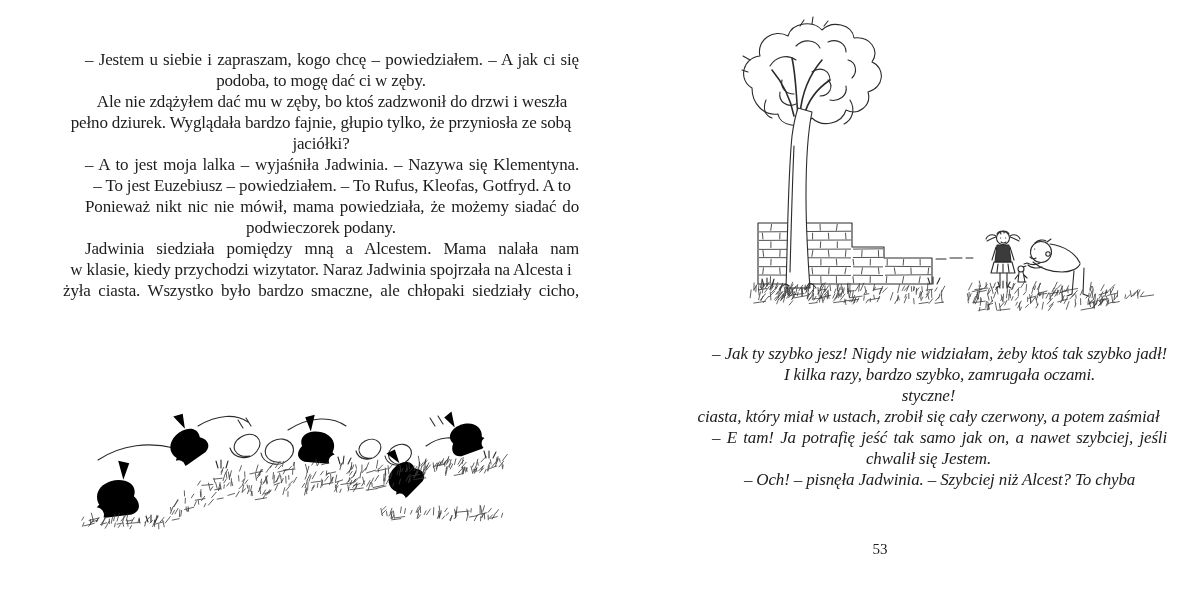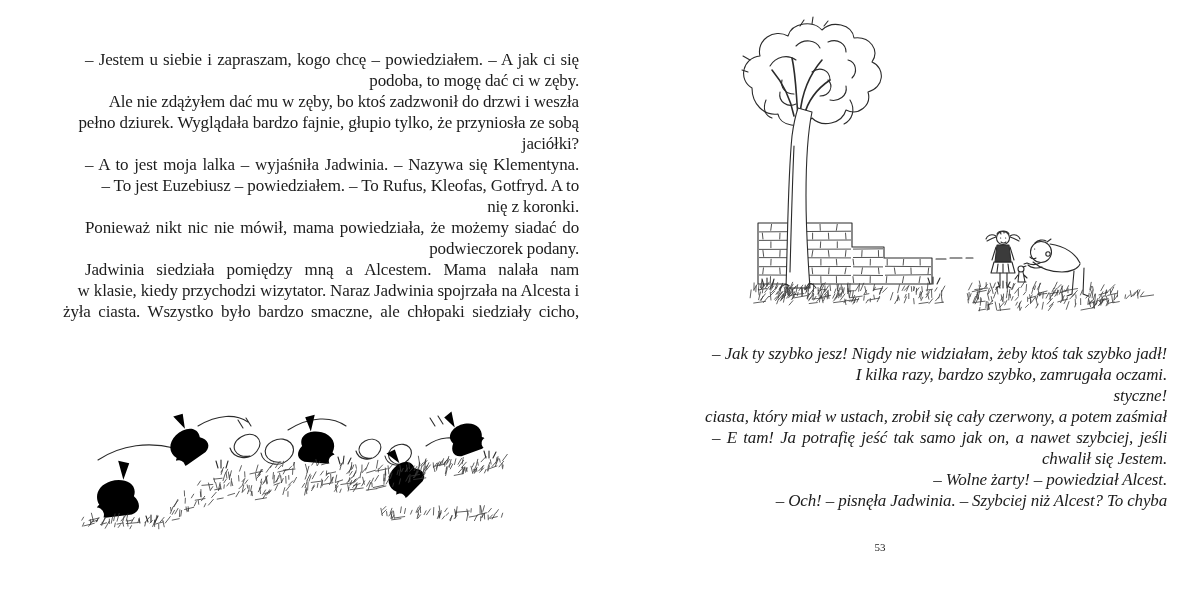--- a/index.html
+++ b/index.html
@@ -4,64 +4,62 @@
 <style>
   html,body{margin:0;padding:0;}
   body{
     width:1200px;height:600px;position:relative;overflow:hidden;
     background:#ffffff;color:#1c1c1c;
     font-family:"Liberation Serif", serif;
   }
   .textcol{position:absolute;font-size:17px;line-height:21px;letter-spacing:-0.15px;}
   #left-text{left:63px;top:49px;width:516px;}
   #right-text{left:690px;top:343px;width:477px;font-style:italic;}
-  .line{height:21px;overflow:hidden;text-align:right;}
+  .line{height:21px;overflow:hidden;text-align:center;}
   .line.j{text-align:justify;text-align-last:justify;}
   .line.ind{text-indent:22px;}
   .illo{position:absolute;}
   #illoL{left:78px;top:406px;}
   #illoR{left:700px;top:16px;}
   #page-num{position:absolute;left:858px;top:541px;width:44px;text-align:center;
-    font-size:11px;color:#222;}
+    font-size:15px;color:#222;}
   
   svg .ink path, svg .ink circle, svg .ink line{
     stroke:#2b2b2b;fill:none;stroke-width:1.1;stroke-linecap:round;stroke-linejoin:round;}
   svg .thin path, svg .thin line{stroke:#3a3a3a;stroke-width:0.8;}
   svg .brick line{stroke:#333;stroke-width:0.85;}
   svg .fillw{fill:#ffffff !important;}
   svg .filld{fill:#3b3b3b !important;stroke:#2b2b2b;}
   svg .wide{stroke-width:1.6 !important;}
 </style>
 </head>
 <body>
 
 <div id="left-text" class="textcol">
   <div class="line j ind">– Jestem u siebie i zapraszam, kogo chcę – powiedziałem. – A jak ci się nie</div>
   <div class="line">podoba, to mogę dać ci w zęby.</div>
   <div class="line ind">Ale nie zdążyłem dać mu w zęby, bo ktoś zadzwonił do drzwi i weszła Jadwinia.</div>
   <div class="line">pełno dziurek. Wyglądała bardzo fajnie, głupio tylko, że przyniosła ze sobą lalkę.</div>
   <div class="line">jaciółki?</div>
   <div class="line j ind">– A to jest moja lalka – wyjaśniła Jadwinia. – Nazywa się Klementyna. Ma suk-</div>
   <div class="line ind">– To jest Euzebiusz – powiedziałem. – To Rufus, Kleofas, Gotfryd. A to Alcest.</div>
-  <div class="line">nię z koronki.</div>
   <div class="line j ind">Ponieważ nikt nic nie mówił, mama powiedziała, że możemy siadać do stołu, bo</div>
   <div class="line">podwieczorek podany.</div>
   <div class="line j ind">Jadwinia siedziała pomiędzy mną a Alcestem. Mama nalała nam czekolady i nało-</div>
   <div class="line">w klasie, kiedy przychodzi wizytator. Naraz Jadwinia spojrzała na Alcesta i zawołała:</div>
   <div class="line j">żyła ciasta. Wszystko było bardzo smaczne, ale chłopaki siedziały cicho, zupełnie jak</div>
 </div>
 
 <div id="right-text" class="textcol">
   <div class="line j ind">– Jak ty szybko jesz! Nigdy nie widziałam, żeby ktoś tak szybko jadł! To fanta-</div>
   <div class="line ind">I kilka razy, bardzo szybko, zamrugała oczami.</div>
   <div class="line">styczne!</div>
   <div class="line">ciasta, który miał w ustach, zrobił się cały czerwony, a potem zaśmiał się głupio.</div>
   <div class="line j ind">– E tam! Ja potrafię jeść tak samo jak on, a nawet szybciej, jeśli zechcę! – po-</div>
   <div class="line">chwalił się Jestem.</div>
-  <div class="line ind">– Wolne żarty! – powiedział Alcest.</div>
   <div class="line ind">– Och! – pisnęła Jadwinia. – Szybciej niż Alcest? To chyba niemożliwe!</div>
 </div>
 
 <div id="page-num">53</div>
 
 <svg id="illoL" class="illo" width="440" height="150" viewBox="0 0 440 150" aria-hidden="true">
   <defs>
     <g id="tumbler">
       <path d="M-17,-5 C-23,-15 -12,-23 0,-22 C11,-21 17,-13 14,-4 C19,-2 19,6 11,8 L-12,10 C-20,9 -22,2 -17,-5 Z"></path>
       <path d="M-15,-3 C-5,-6 5,-6 13,-3"></path>

